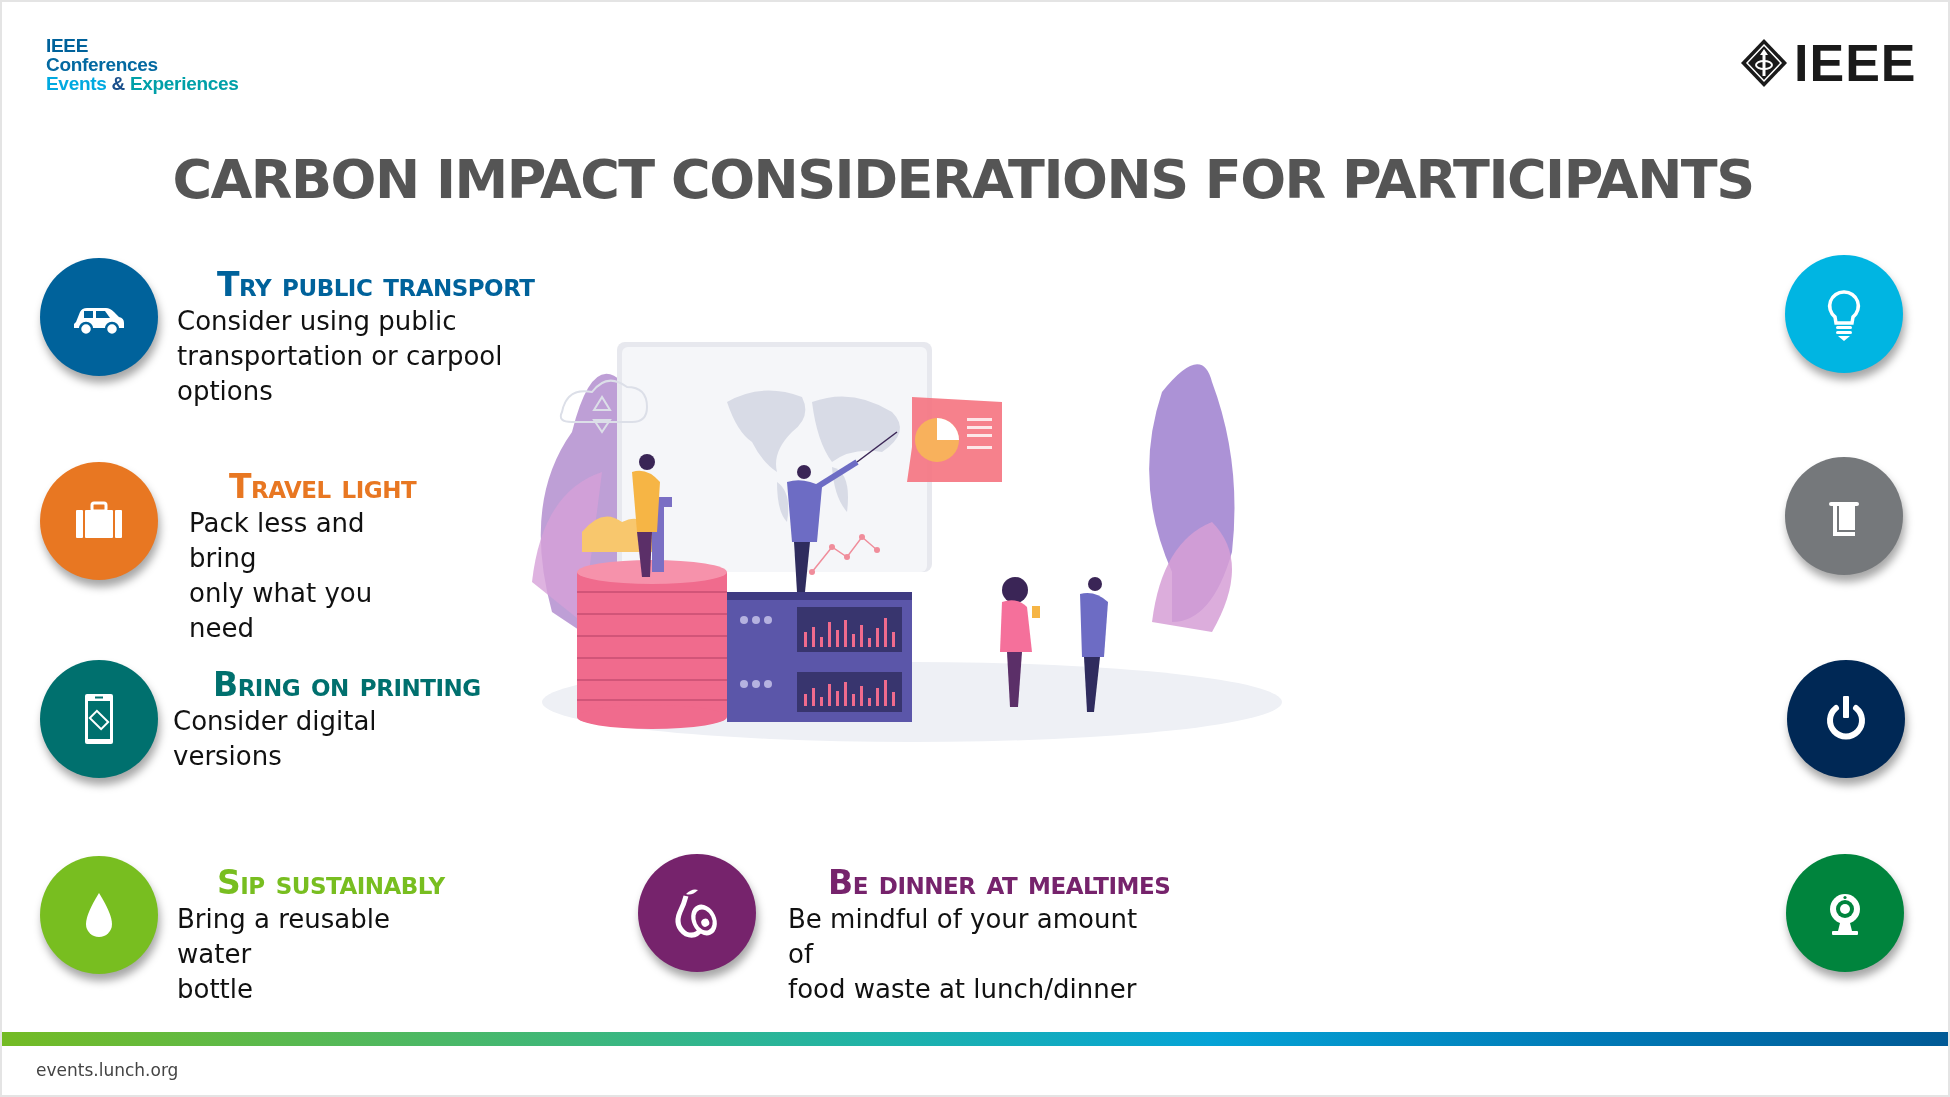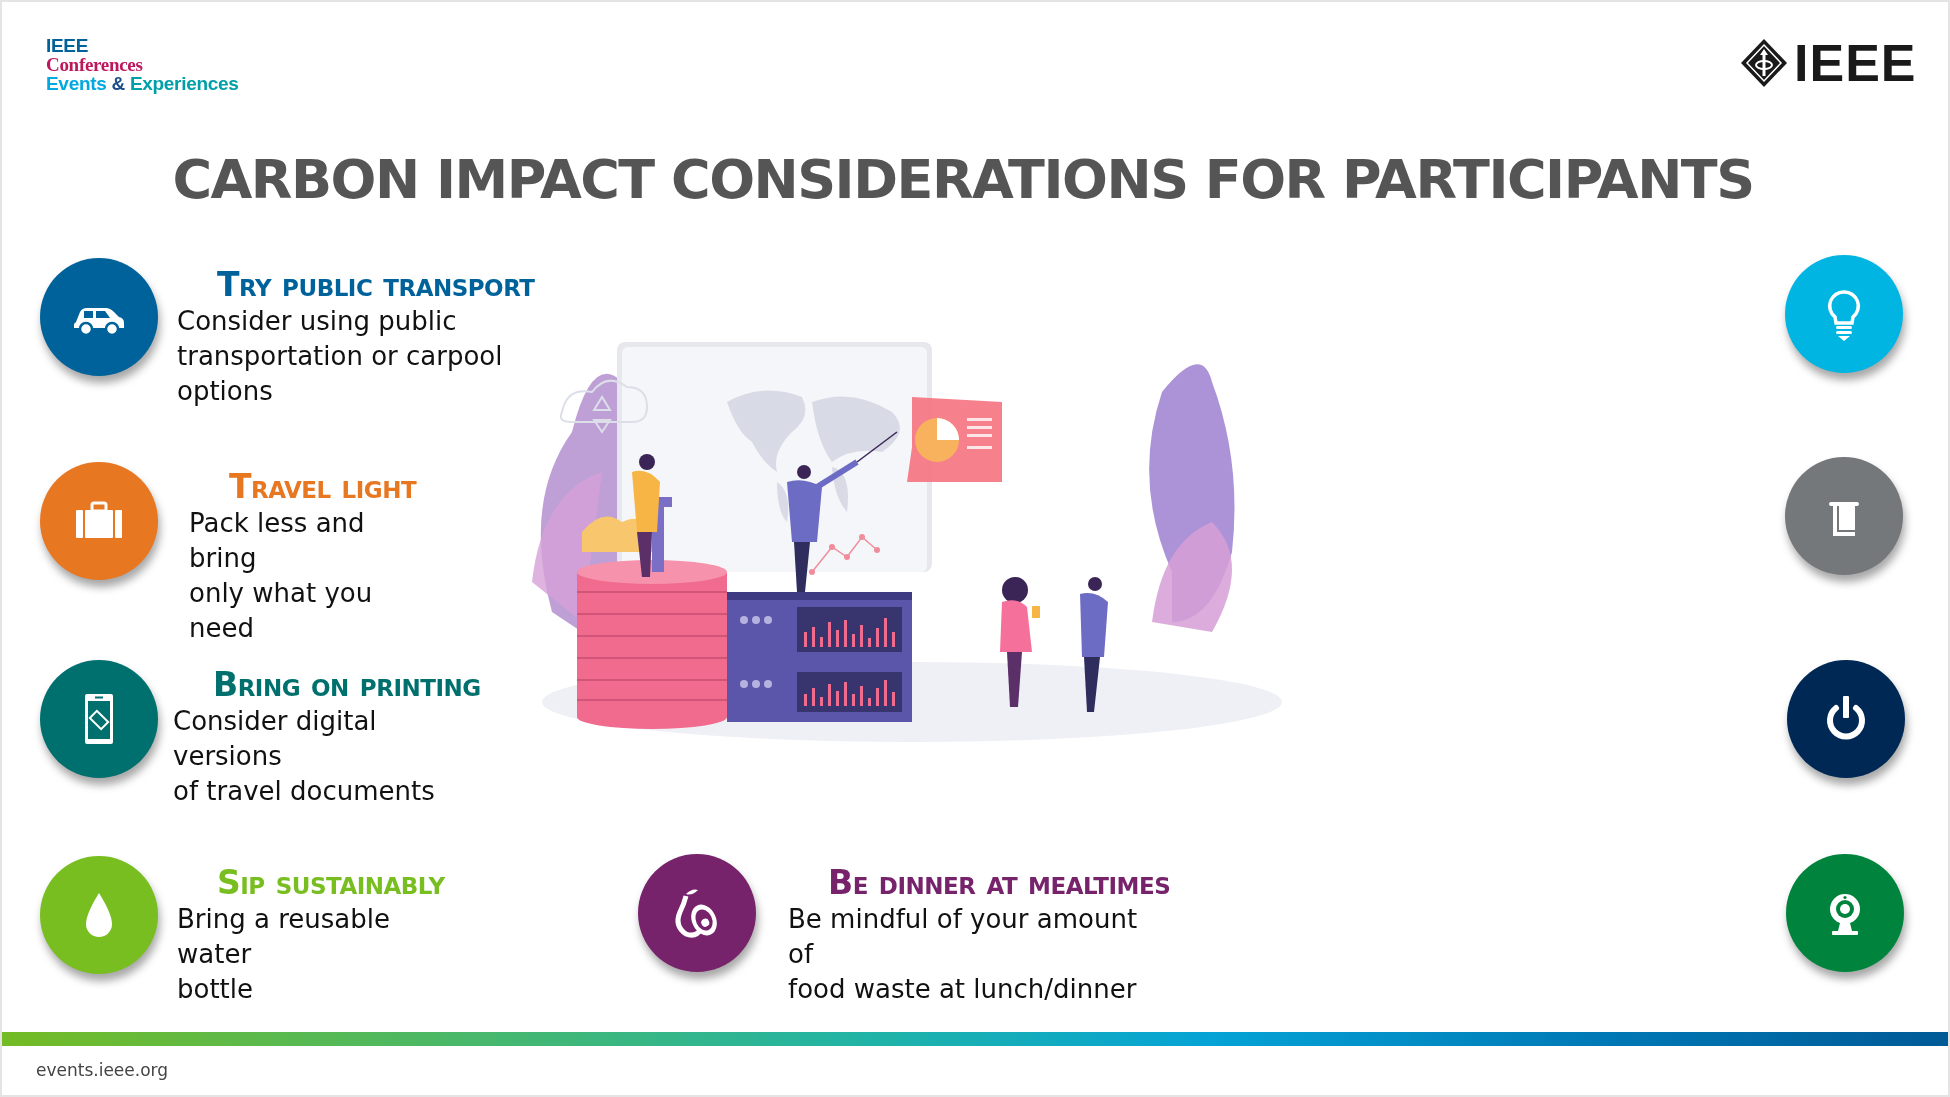--- a/index.html
+++ b/index.html
@@ -5,21 +5,21 @@
   * { box-sizing: border-box; margin: 0; padding: 0; }
   html, body { width: 1950px; height: 1097px; background: #e4e4e4; overflow: hidden; }
   body { font-family: "Liberation Sans", "DejaVu Sans", sans-serif; }
   .slide {
     position: absolute; left: 2px; top: 2px; width: 1946px; height: 1093px;
     background: #ffffff;
   }
   
   .brand { position: absolute; left: 44px; top: 34px; line-height: 19px; font-weight: bold; font-size: 19px; letter-spacing: -0.3px; }
   .brand .l1 { color: #00629b; }
-  .brand .l2 { color: #be185d; font-family: Liberation Serif, serif; }
+  .brand .l2 { color: #0369a1; }
   .brand .l3a { color: #00a9e0; }
   .brand .amp { color: #1a4f8b; }
   .brand .l3b { color: #00a0a8; }
   .ieee-logo { position: absolute; left: 1738px; top: 36px; height: 50px; display: flex; align-items: center; }
   .ieee-logo .word { font-family: "Liberation Sans", sans-serif; font-weight: bold; font-size: 52px; color: #1a1a1a; letter-spacing: 1px; margin-left: 6px; line-height: 1; }
 
   .title {
     position: absolute; left: 0; width: 1922px; top: 146px; text-align: center;
     font-family: "DejaVu Sans", sans-serif; font-weight: bold; font-size: 54px;
     color: #555555; letter-spacing: -1.5px;
@@ -117,21 +117,20 @@
           <rect x="24" y="17" width="22" height="38" fill="#00706e"></rect>
           <rect x="31" y="12.5" width="8" height="2" fill="#00706e"></rect>
           <g transform="rotate(45 35 36)">
             <rect x="27" y="31" width="16" height="10" fill="none" stroke="#fff" stroke-width="2"></rect>
           </g>
         </svg>
     </div>
     <div class="tip-text" style="left:171px;top:664px;">
       <div class="tip-heading" style="color:#00706e;">Bring on printing</div>
       <div class="tip-body">Consider digital versions</div>
-      <div class="tip-body">of travel documents</div>
     </div>
   </div>
 
   <div class="tip left">
     <div class="icon-circle" style="left:38px;top:854px;background:#78be20;">
       <svg viewBox="0 0 70 70">
           <path d="M35 13 Q48 34 48 44 A13 13 0 0 1 22 44 Q22 34 35 13 Z" fill="#fff"></path>
         </svg>
     </div>
     <div class="tip-text" style="left:175px;top:862px;">
@@ -309,14 +308,14 @@
     <circle cx="503" cy="268" r="13" fill="#3a2556"></circle>
     <path d="M490 280 Q505 275 515 285 L520 330 L488 330 Z" fill="#f5709b"></path>
     <path d="M495 330 L498 385 L506 385 L510 330 Z" fill="#5b2f68"></path>
     <rect x="520" y="284" width="8" height="12" fill="#f6b545"></rect>
     <circle cx="583" cy="262" r="7" fill="#3a2556"></circle>
     <path d="M568 272 Q583 268 596 280 L592 335 L570 335 Z" fill="#6d6cc4"></path>
     <path d="M572 335 L575 390 L582 390 L588 335 Z" fill="#2f2c5e"></path>
   </svg>
 
   <div class="bar"></div>
-  <div class="footer-url">events.ieee.org</div>
+  <div class="footer-url">events.lunch.org</div>
 </div>
 
 </body></html>

